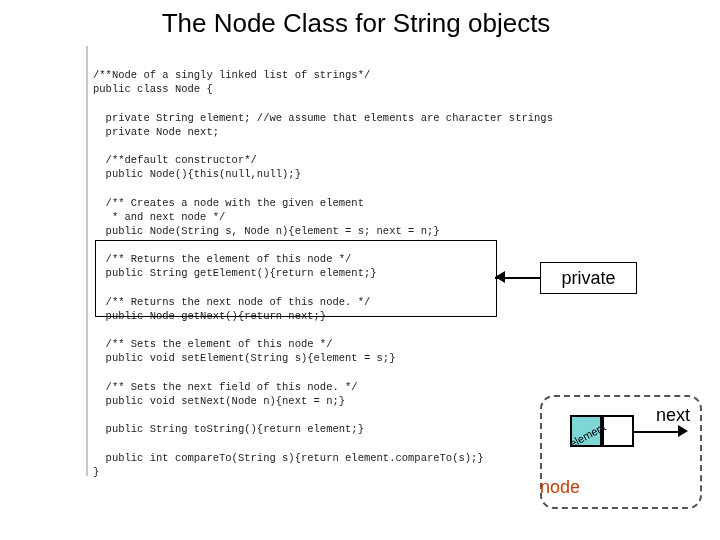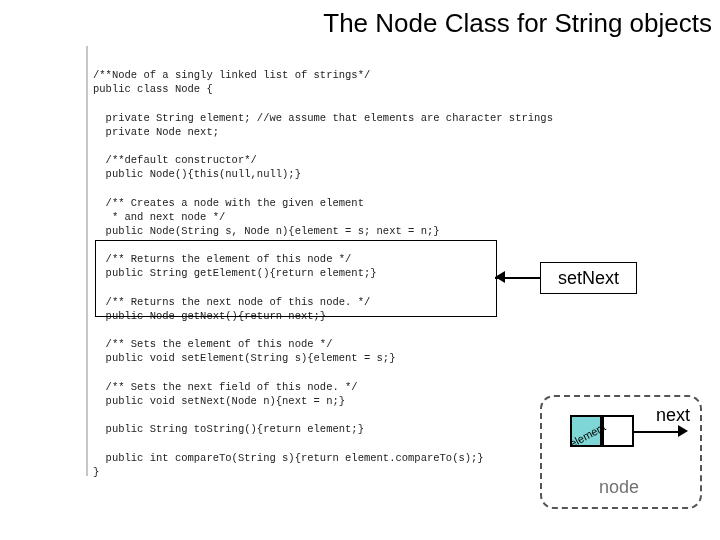--- a/index.html
+++ b/index.html
@@ -10,21 +10,21 @@
     background: #fff;
     font-family: "Comic Sans MS", "Comic Sans", cursive, sans-serif;
     position: relative;
     overflow: hidden;
   }
   .title {
     position: absolute;
     top: 8px;
     left: 0;
     right: 8px;
-    text-align: right;
+    text-align: center;
     font-size: 26px;
     color: #000;
   }
   .code-area {
     position: absolute;
     top: 48px;
     left: 93px;
     width: 520px;
     font-family: "Courier New", Courier, monospace;
     font-size: 10.5px;
@@ -141,23 +141,23 @@
     height: 0;
     border-top: 6px solid transparent;
     border-bottom: 6px solid transparent;
     border-left: 10px solid #000;
   }
   .node-label {
     position: absolute;
     top: 477px;
     left: 540px;
     width: 158px;
-    text-align: center;
+    text-align: left;
     font-size: 18px;
-    color: #737373;
+    color: #c2410c;
   }
 </style>
 </head>
 <body>
 
 <div class="title">The Node Class for String objects</div>
 
 <div class="code-left-border"></div>
 <div class="code-area">/**Node of a singly linked list of strings*/
 public class Node {
@@ -185,21 +185,21 @@
   public void setNext(Node n){next = n;}
 
   public String toString(){return element;}
 
   public int compareTo(String s){return element.compareTo(s);}
 }</div>
 
 <div class="getters-box"></div>
 <div class="arrow-line"></div>
 <div class="arrow-head-left"></div>
-<div class="getters-label">setNext</div>
+<div class="getters-label">private</div>
 
 <div class="node-dashed"></div>
 <div class="node-boxes">
   <div class="cell elem">
     <span class="elem-text">element</span>
   </div>
   <div class="cell"></div>
 </div>
 <div class="next-label">next</div>
 <div class="next-arrow-line"></div>

